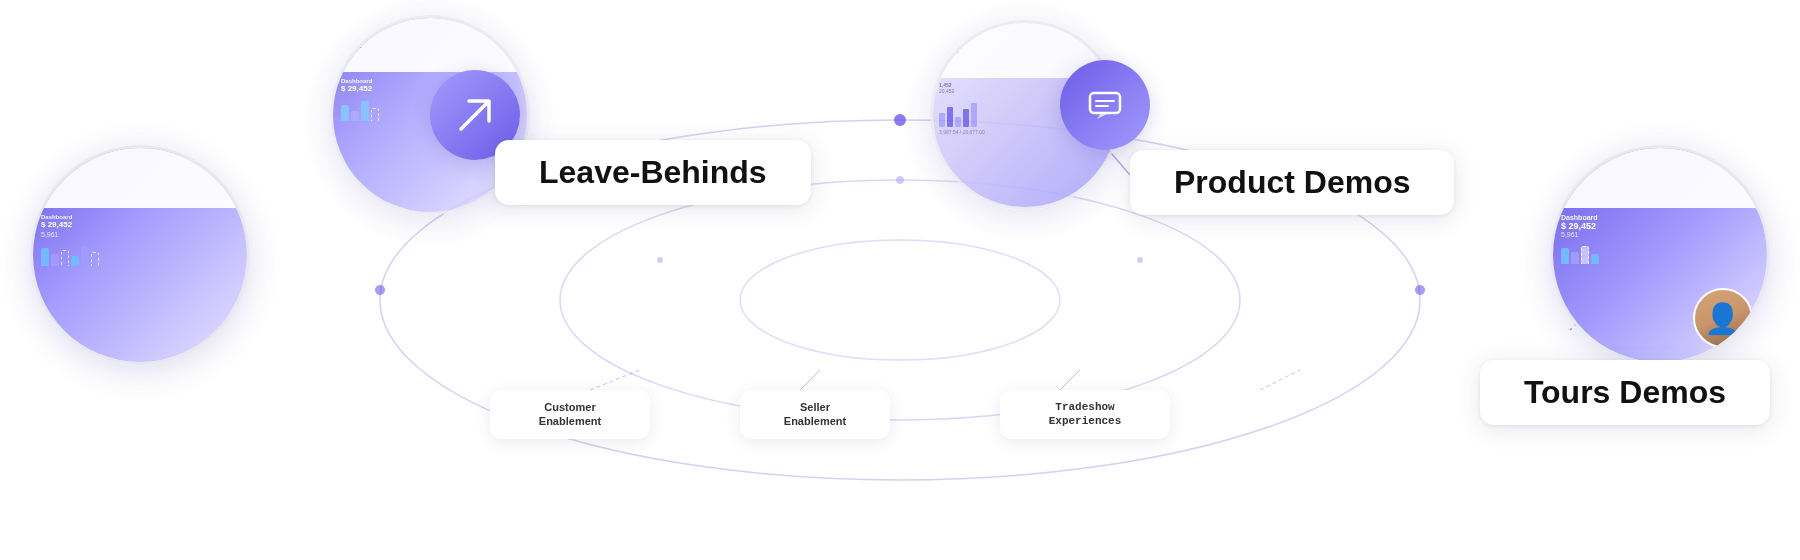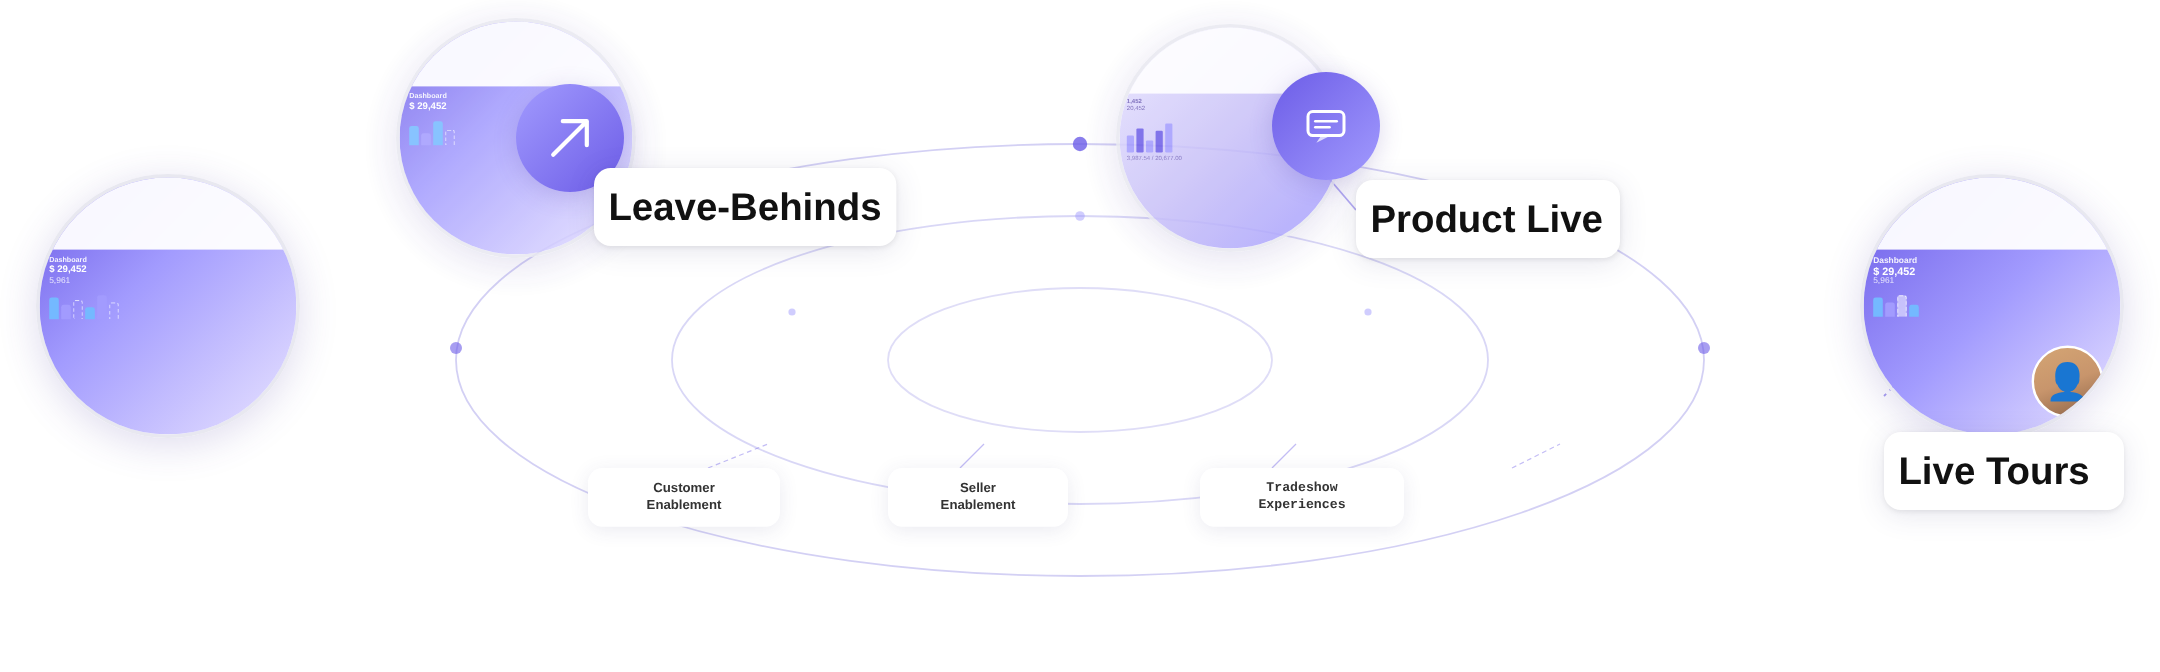--- a/index.html
+++ b/index.html
@@ -26,22 +26,22 @@
       height: 560px;
       pointer-events: none;
     }
 
     
     .label-card {
       position: absolute;
       background: #fff;
       border-radius: 14px;
       box-shadow: 0 4px 24px rgba(60,60,120,0.13), 0 1px 4px rgba(0,0,0,0.07);
-      padding: 14px 12px;
-      text-align: left;
+      padding: 14px 44px;
+      text-align: right;
       z-index: 10;
     }
 
     .label-card.large .title {
       font-size: 32px;
       font-weight: 800;
       color: #111;
       line-height: 1.15;
     }
 
@@ -281,21 +281,21 @@
   <div class="icon-circle chat" style="left:1060px;top:60px;">
     <svg width="44" height="44" viewBox="0 0 44 44" fill="none">
       <rect x="7" y="10" width="30" height="20" rx="4" stroke="white" stroke-width="2.5"></rect>
       <path d="M14 36L18 30H26L14 36Z" fill="white" opacity="0.7"></path>
       <line x1="13" y1="18" x2="31" y2="18" stroke="white" stroke-width="2" stroke-linecap="round"></line>
       <line x1="13" y1="23" x2="25" y2="23" stroke="white" stroke-width="2" stroke-linecap="round"></line>
     </svg>
   </div>
 
   <div class="label-card large" style="left:1130px;top:150px;min-width:220px;">
-    <div class="title">Product Live</div>
+    <div class="title">Product Demos</div>
   </div>
 
   <div class="circle-img" style="width:220px;height:220px;right:30px;top:145px;">
     <div style="width:100%;height:100%;background:linear-gradient(135deg,#6c5ce7,#a29bfe,#e9e4ff);position:relative;">
       <div style="background:rgba(255,255,255,0.95);height:28%;display:flex;align-items:center;padding:4px 8px;">
         <span style="font-size:7px;font-weight:700;color:#6c5ce7;">ACME</span>
         <div style="margin-left:auto;display:flex;gap:3px;align-items:center;">
           <div style="width:14px;height:14px;border-radius:50%;background:linear-gradient(135deg,#a29bfe,#6c5ce7);"></div>
         </div>
       </div>
@@ -311,21 +311,21 @@
         </div>
       </div>
 
       <div style="position:absolute;bottom:14px;right:14px;width:60px;height:60px;border-radius:50%;overflow:hidden;border:2.5px solid #fff;background:linear-gradient(160deg,#d4a574,#c8956c,#8b6347);">
         <div style="width:100%;height:100%;display:flex;align-items:center;justify-content:center;font-size:30px;">👤</div>
       </div>
     </div>
   </div>
 
   <div class="label-card large" style="right:30px;top:360px;min-width:200px;">
-    <div class="title">Live Tours</div>
+    <div class="title">Tours Demos</div>
   </div>
 
   <div class="bottom-label" style="left:490px;top:390px;min-width:160px;">
     <div class="btitle">Customer<br>Enablement</div>
   </div>
 
   <div class="bottom-label" style="left:740px;top:390px;min-width:150px;">
     <div class="btitle">Seller<br>Enablement</div>
   </div>
 

